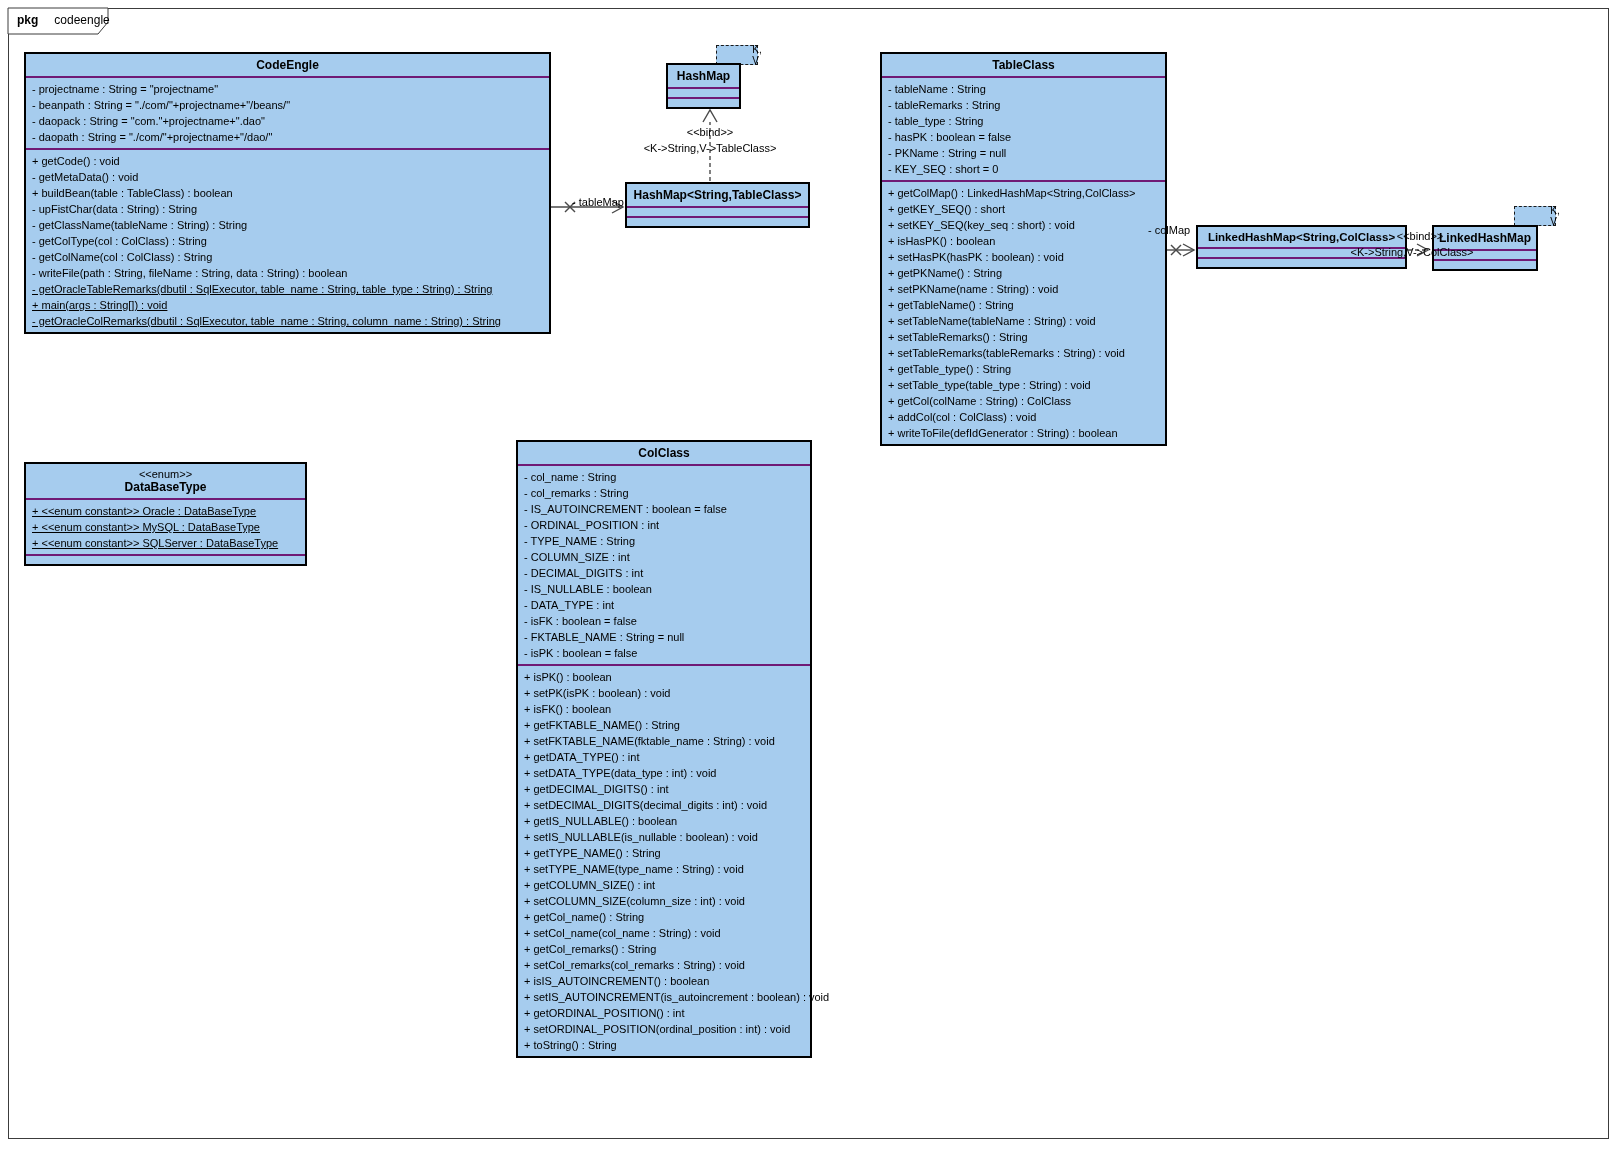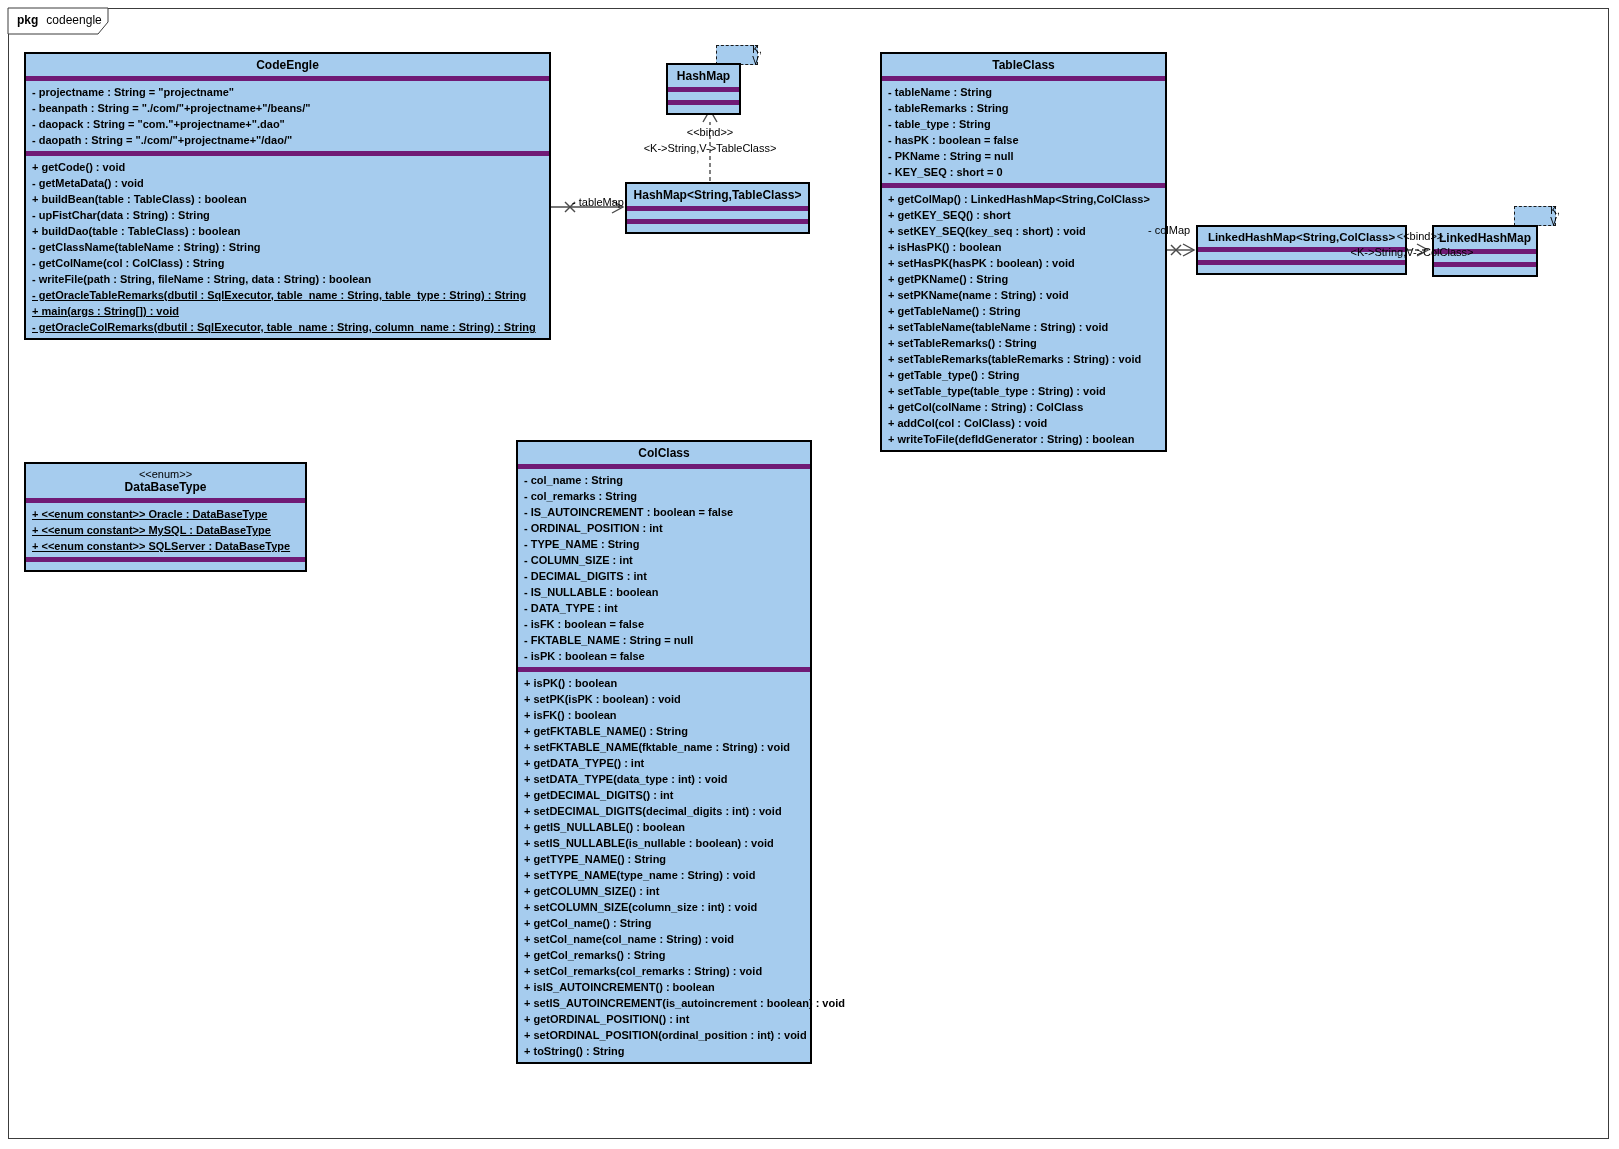--- a/index.html
+++ b/index.html
@@ -1,27 +1,27 @@
 <!DOCTYPE html>
 <html><head>
 <meta charset="utf-8">
 <style>
   html,body{margin:0;padding:0;background:#fff;font-family:"Liberation Sans",sans-serif;}
   .canvas{position:relative;width:1619px;height:1149px;background:#ffffff;overflow:hidden;}
   .frame{position:absolute;left:8px;top:8px;width:1601px;height:1131px;border:1px solid #3c3c3c;box-sizing:border-box;}
   .svg-overlay{position:absolute;left:0;top:0;width:1619px;height:1149px;z-index:1;pointer-events:none;}
   .pkg-tab-text{position:absolute;left:17px;top:13px;z-index:4;font-size:12px;color:#000;white-space:nowrap;}
-  .pkg-tab-text b{margin-right:8px;}
+  .pkg-tab-text b{margin-right:16px;}
   .tpl-param{position:absolute;z-index:2;background:#a6ccee;border:1px dashed #1a1a1a;font-size:10px;color:#000;
              display:flex;align-items:center;justify-content:center;box-sizing:border-box;padding-left:40px;}
   .cls{position:absolute;z-index:3;background:#a6ccee;border:2px solid #000;box-sizing:border-box;}
   .cls-title{font-weight:bold;font-size:12px;text-align:center;padding:4px 2px;white-space:nowrap;color:#000;}
   .stereo{font-size:11px;text-align:center;padding-top:4px;color:#000;}
   .title-name{font-weight:bold;font-size:12px;text-align:center;padding-bottom:4px;color:#000;}
-  .sec{border-top:5px solid #701a75;padding:3px 0;font-size:11px;color:#000;font-weight:bold;}
+  .sec{border-top:2px solid #701a75;padding:3px 0;font-size:11px;color:#000;}
   .sec.empty{height:8px;padding:0;}
   .member{height:16px;line-height:16px;padding:0 6px;white-space:nowrap;}
   .member.u{text-decoration:underline;}
   .conn-label{position:absolute;z-index:4;font-size:11px;color:#000;white-space:nowrap;pointer-events:none;}
   .center{text-align:center;}
 </style>
 </head>
 <body>
 
 <div class="canvas">
@@ -61,22 +61,22 @@
         <div class="member">- projectname : String = "projectname"</div>
         <div class="member">- beanpath : String = "./com/"+projectname+"/beans/"</div>
         <div class="member">- daopack : String = "com."+projectname+".dao"</div>
         <div class="member">- daopath : String = "./com/"+projectname+"/dao/"</div>
       </div>
     <div class="sec">
         <div class="member">+ getCode() : void</div>
         <div class="member">- getMetaData() : void</div>
         <div class="member">+ buildBean(table : TableClass) : boolean</div>
         <div class="member">- upFistChar(data : String) : String</div>
-        <div class="member">+ buildDao(table : TableClass) : boolean</div>
         <div class="member">- getClassName(tableName : String) : String</div>
+        <div class="member">- getColType(col : ColClass) : String</div>
         <div class="member">- getColName(col : ColClass) : String</div>
         <div class="member">- writeFile(path : String, fileName : String, data : String) : boolean</div>
         <div class="member u">- getOracleTableRemarks(dbutil : SqlExecutor, table_name : String, table_type : String) : String</div>
         <div class="member u">+ main(args : String[]) : void</div>
         <div class="member u">- getOracleColRemarks(dbutil : SqlExecutor, table_name : String, column_name : String) : String</div>
       </div>
   </div>
 
   <div class="tpl-param" style="left:716px;top:45px;width:27px;height:20px;">K, V</div>
   <div class="cls" style="left:666px;top:63px;width:75px;">

